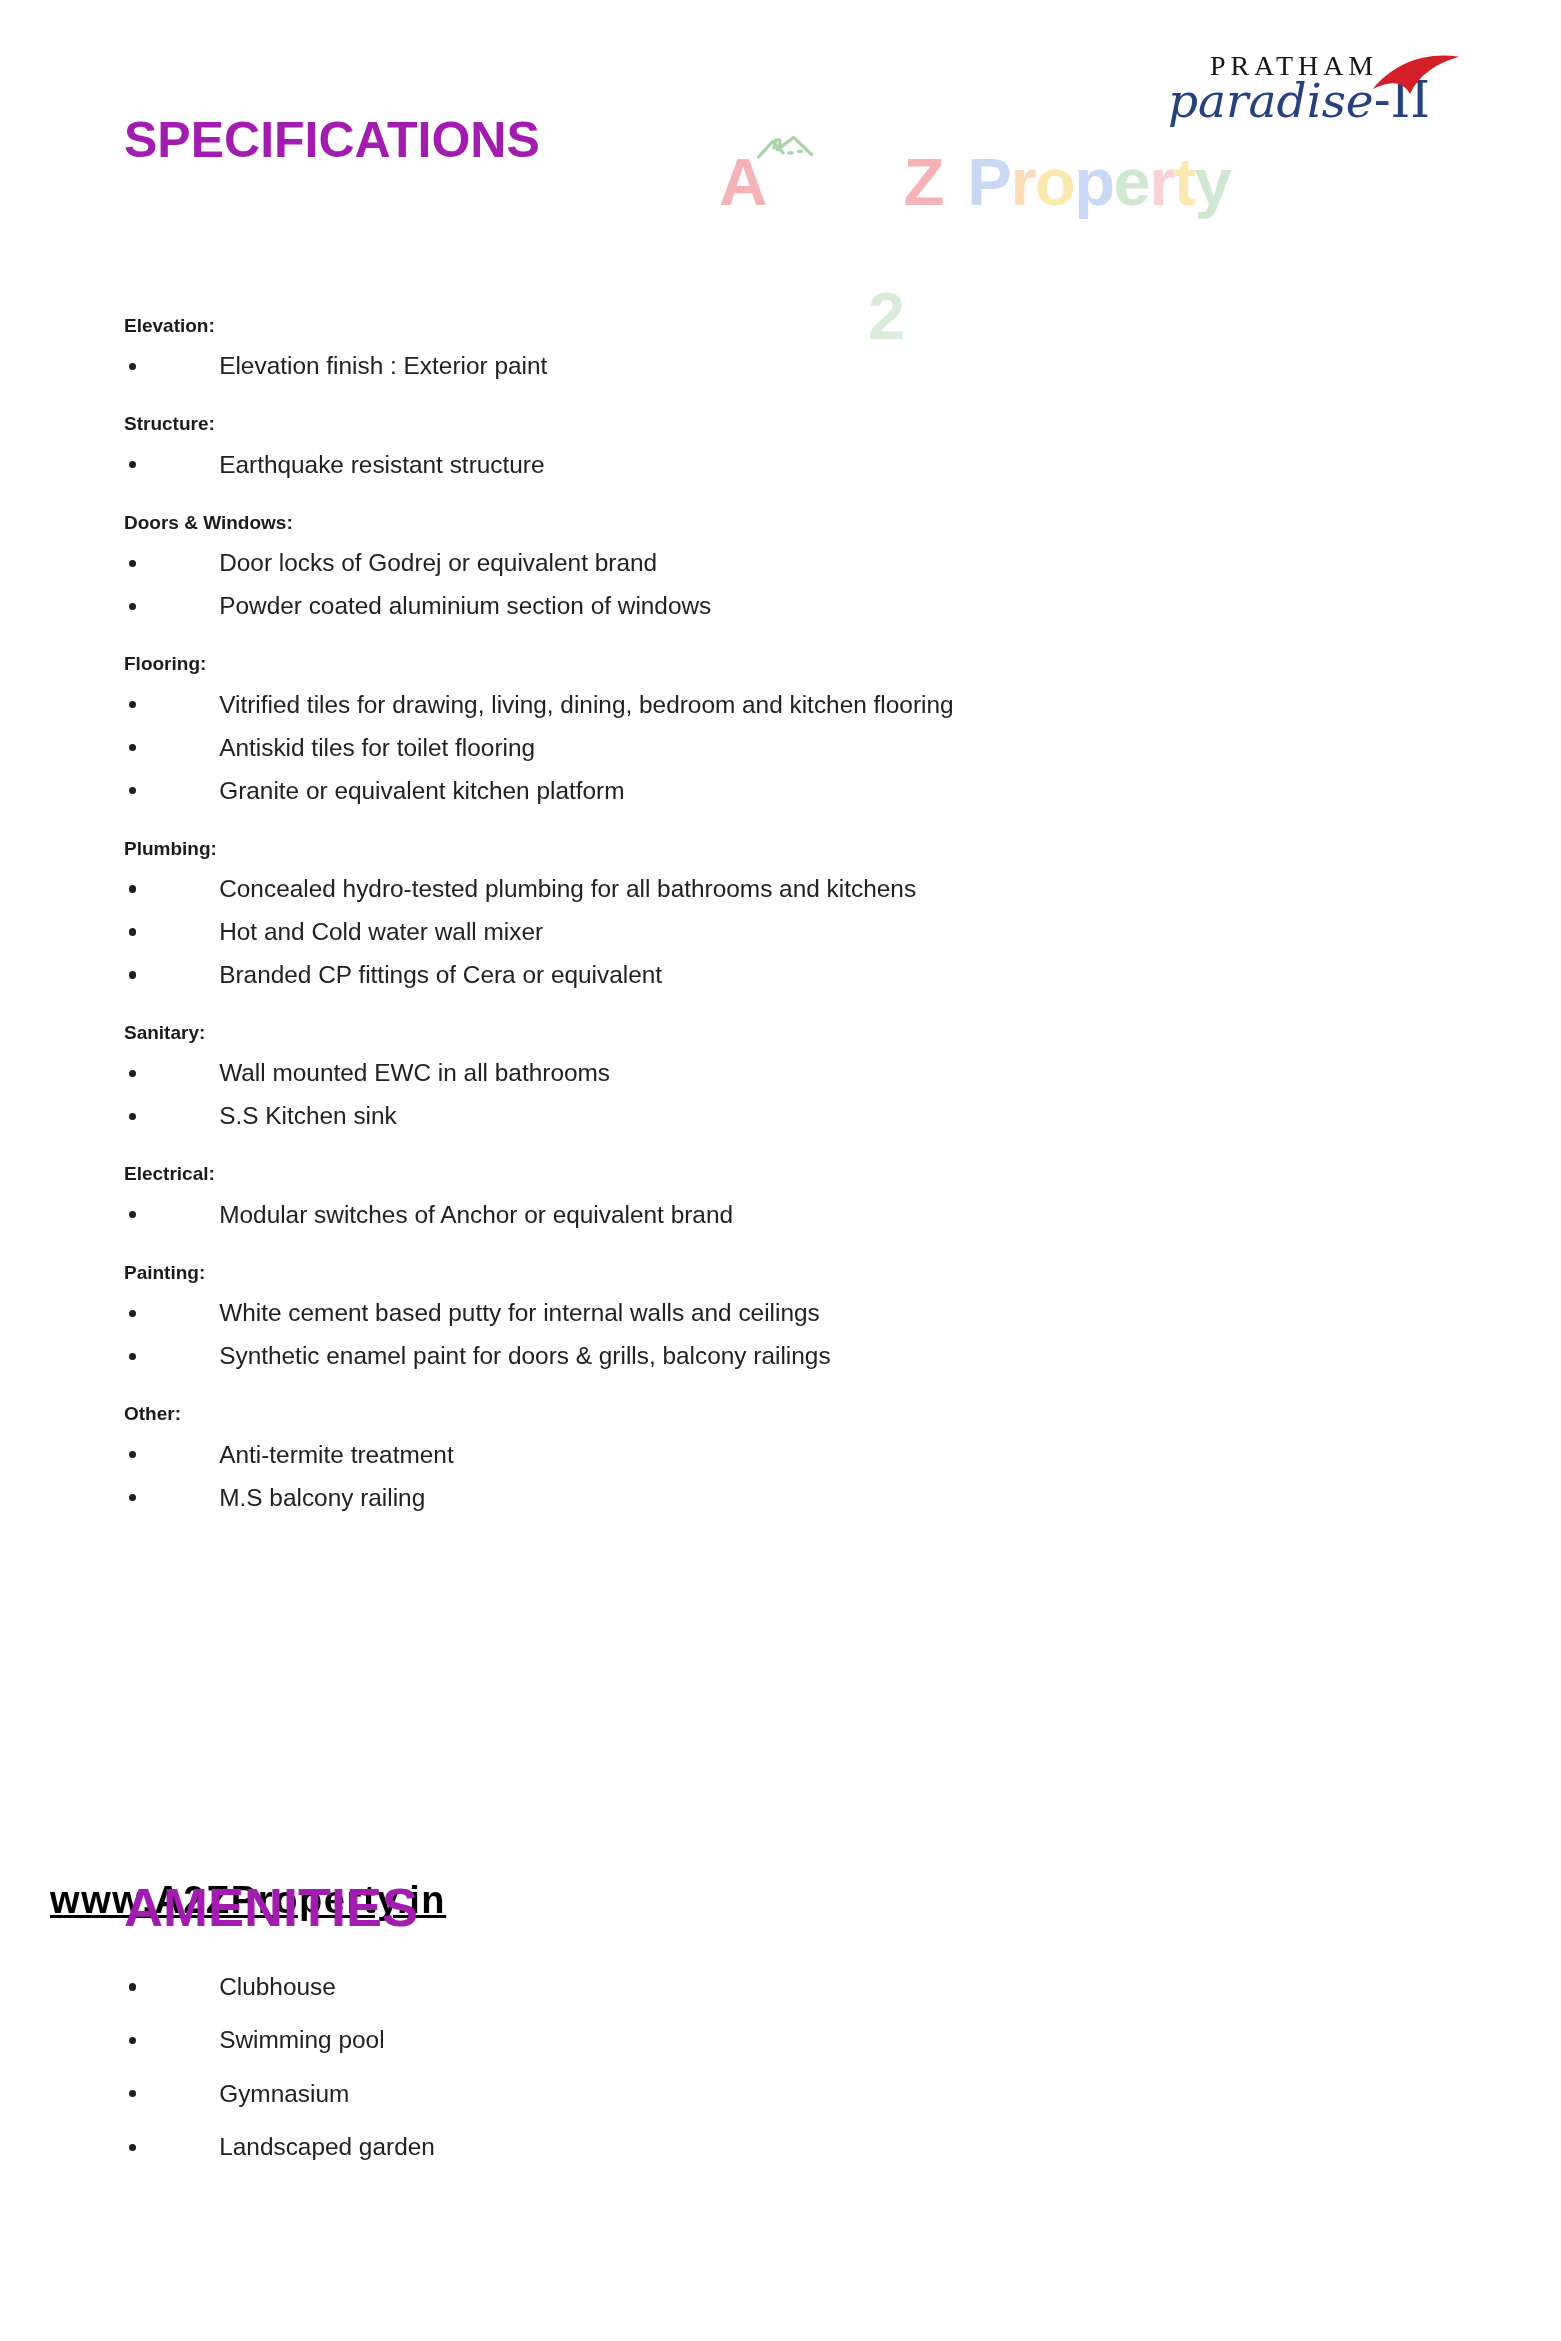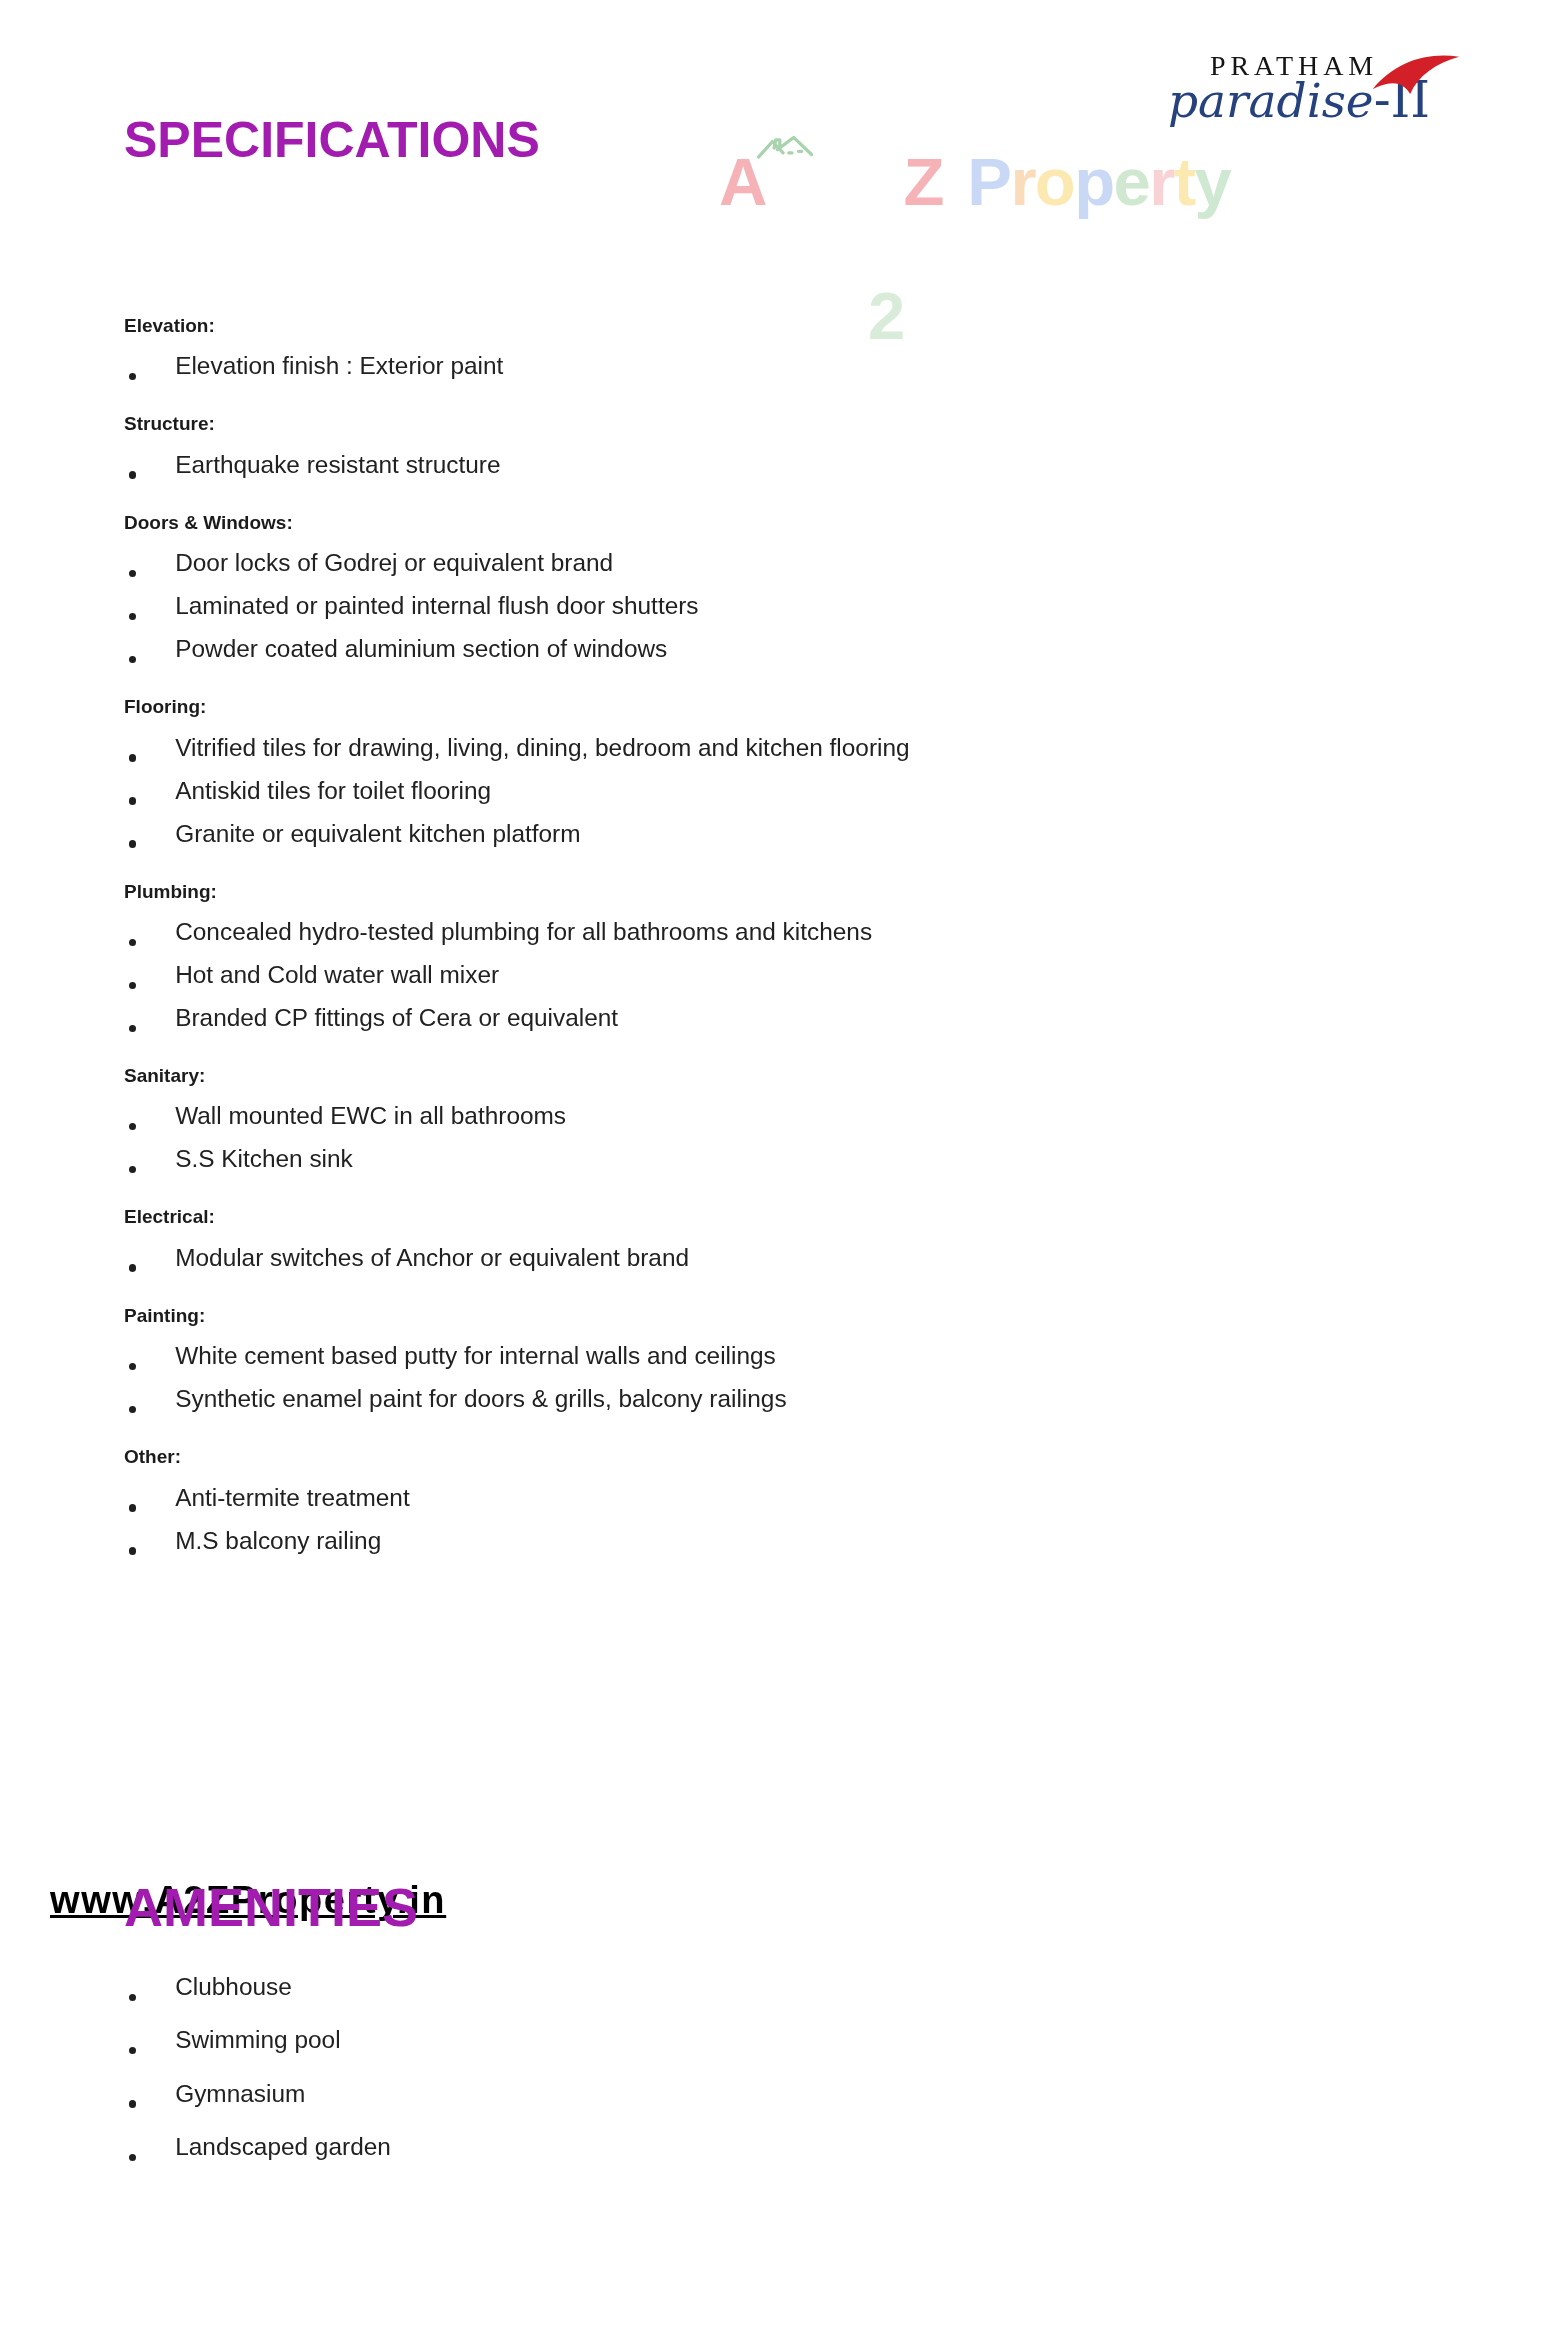--- a/index.html
+++ b/index.html
@@ -62,21 +62,21 @@
     z-index:1;
   }
 
   
   .content { position:absolute; left:124px; top:311px; width:1261px; }
   .spec-section { margin-bottom:29px; }
   .sec-h {
     font-size:19px; font-weight:700; color:#1b1b1b;
     line-height:29px; margin-bottom:11.4px;
   }
-  .bullet { display:flex; align-items:flex-end; margin-bottom:14px; line-height:29px; font-size:24.4px; color:#212121; }
+  .bullet { display:flex; align-items:flex-start; margin-bottom:14px; line-height:29px; font-size:24.4px; color:#212121;gap:44px; }
   .dot { flex:none; width:7.3px; height:7.3px; border-radius:50%; background:#1f1f1f; margin:11.4px 0 0 4.9px; }
   .btxt { margin-left:39px; }
 
   
   .amenities { position:absolute; left:124px; top:1876px; z-index:2; }
   .amen-title {
     font-size:54px; font-weight:700; color:#a21caf; letter-spacing:0px;
     margin-bottom:34px;
   }
   .amen-list .bullet { margin-bottom:24.4px; }
@@ -136,24 +136,20 @@
     </section>
 
     <section class="spec-section">
       <h2 class="sec-h">Doors &amp; Windows:</h2>
       <div class="bullet">
         <span class="dot"></span>
         <span class="btxt">Door locks of Godrej or equivalent brand</span>
       </div>
       <div class="bullet">
         <span class="dot"></span>
-        <span class="btxt">Laminated or painted internal flush door shutters</span>
-      </div>
-      <div class="bullet">
-        <span class="dot"></span>
         <span class="btxt">Powder coated aluminium section of windows</span>
       </div>
     </section>
 
     <section class="spec-section">
       <h2 class="sec-h">Flooring:</h2>
       <div class="bullet">
         <span class="dot"></span>
         <span class="btxt">Vitrified tiles for drawing, living, dining, bedroom and kitchen flooring</span>
       </div>

